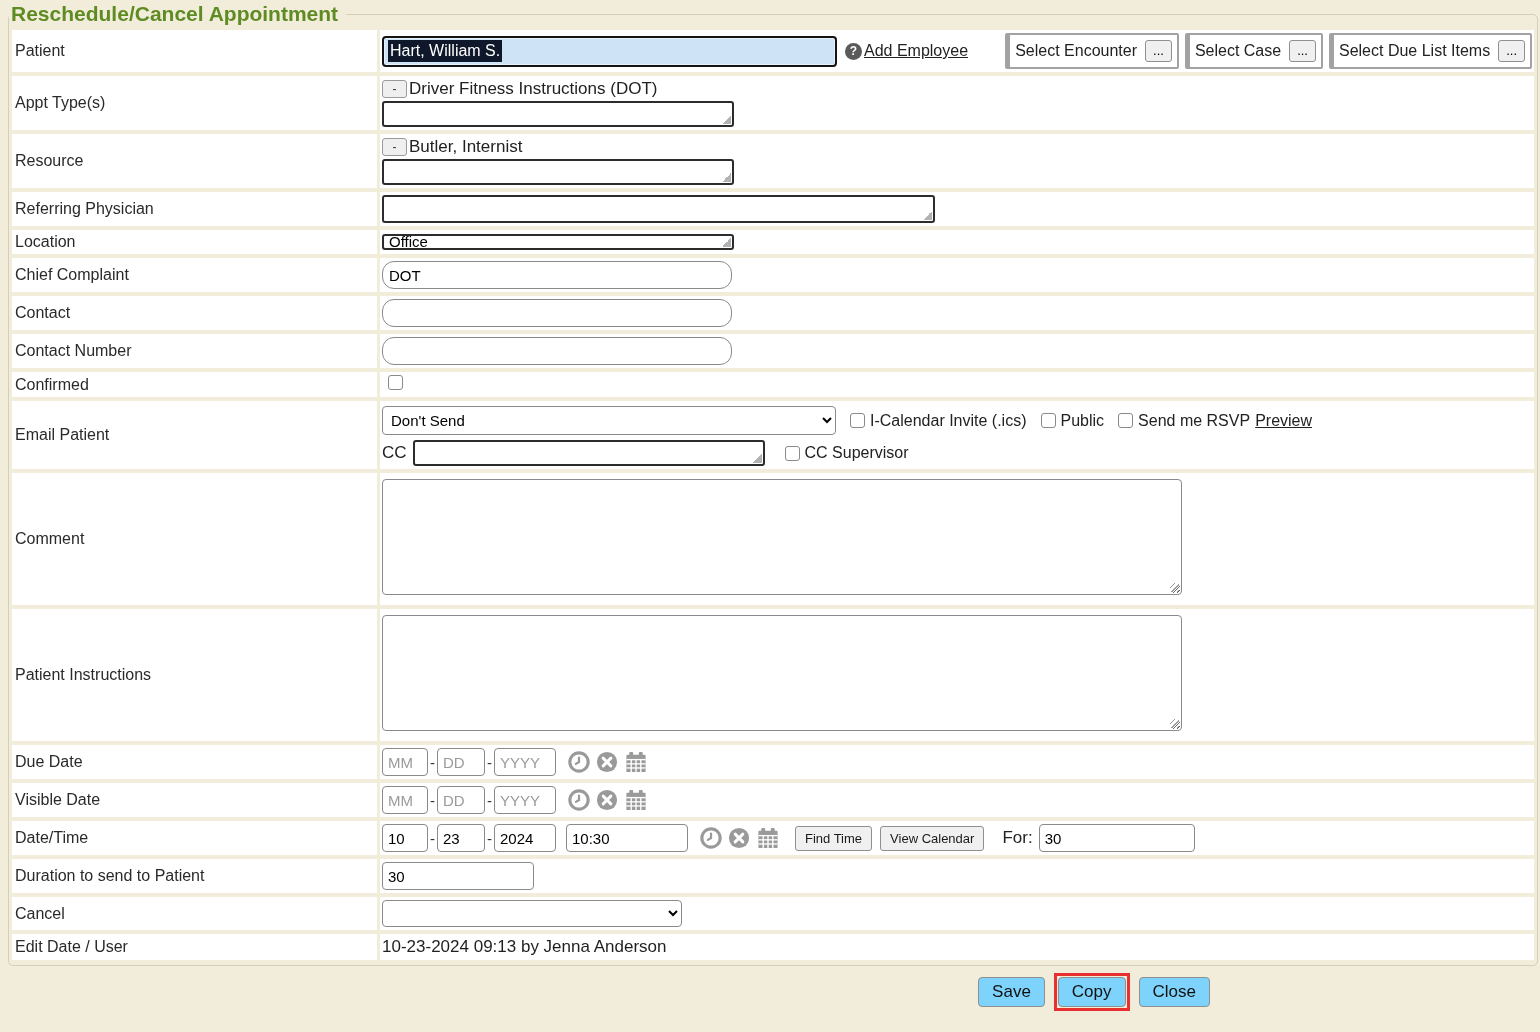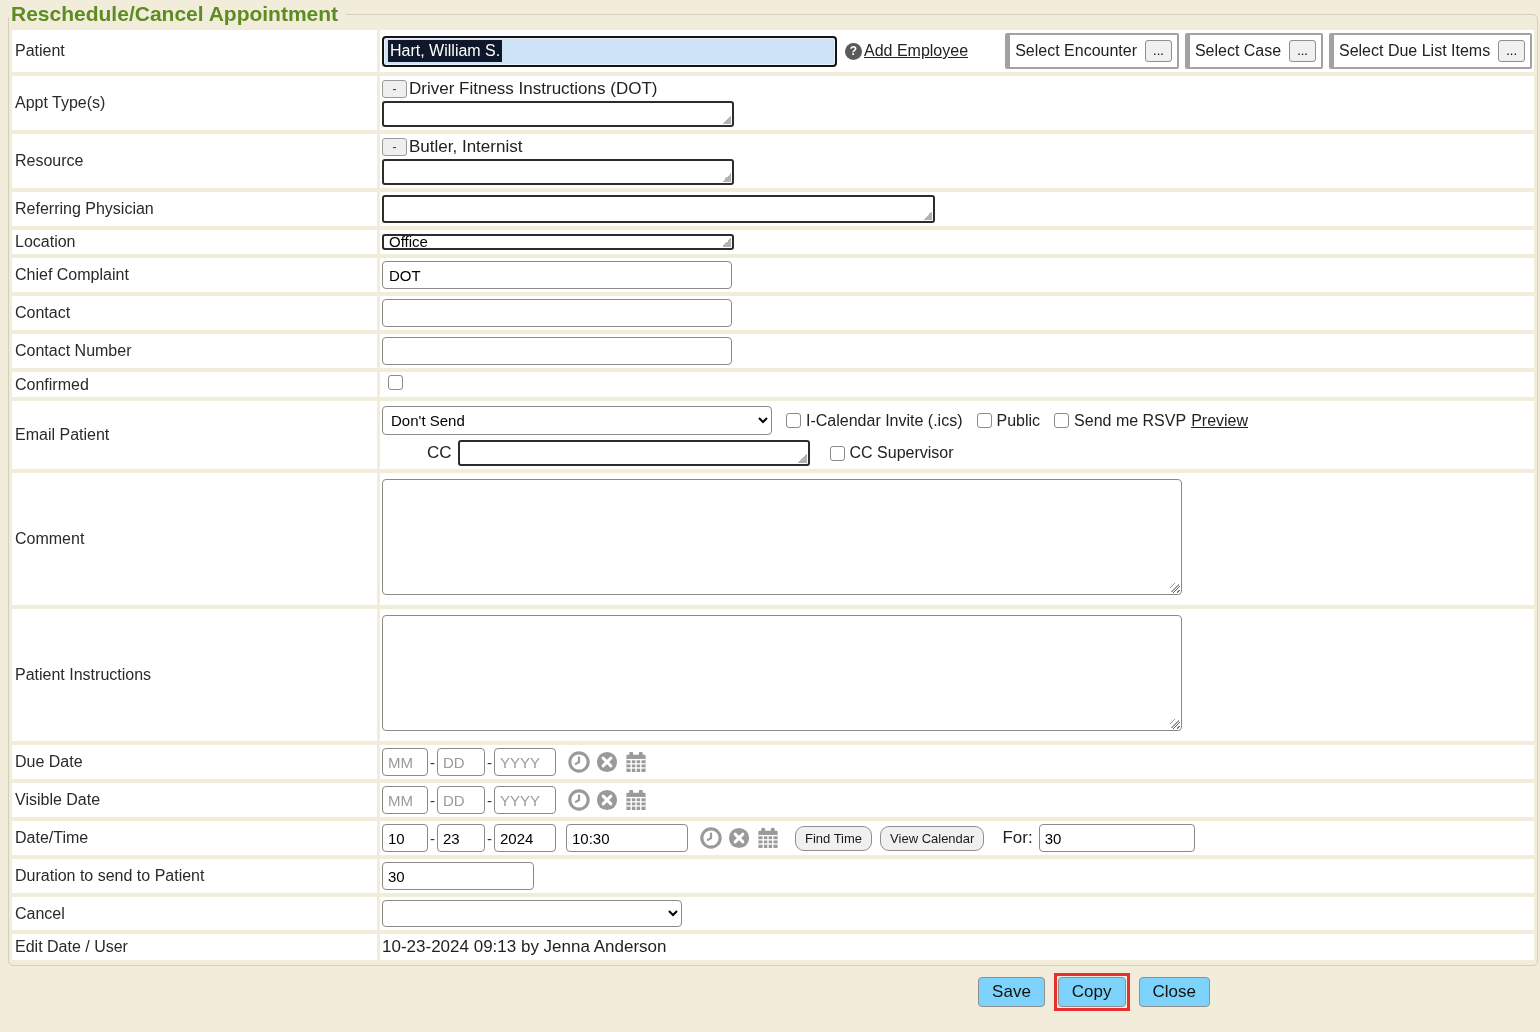--- a/index.html
+++ b/index.html
@@ -24,21 +24,21 @@
     display:table-cell; background:#fff; vertical-align:middle;
     width:365px; font-size:16px; padding:3px 2px 3px 3px; color:#2a2a2a;
   }
   .fld { display:table-cell; background:#fff; vertical-align:middle; padding:3px 2px; }
   .hstack { display:flex; align-items:center; }
   .vstack { display:flex; flex-direction:column; align-items:flex-start; }
 
   input, select, textarea, button { font-family:"Liberation Sans", sans-serif; }
 
   .thin-input {
-    border:1px solid #8a8a8a; border-radius:4px;
+    border:1px solid #8a8a8a; border-radius:12px;
     height:28px; width:350px; font-size:15px; padding:0 6px; background:#fff;
   }
   .thick-input {
     border:2px solid #2c2c2c; border-radius:3px;
     height:26px; width:352px; font-size:15px; padding:0 5px; background:#fff;
   }
   .corner {
     background-image:linear-gradient(135deg, transparent 0 55%, #b2b2b2 55% 100%);
     background-position:right 1px bottom 1px;
     background-size:10px 10px; background-repeat:no-repeat;
@@ -66,58 +66,58 @@
     border:1px solid #8f8f8f; border-radius:3px; background:#f0f0f0;
     font-size:13px; padding:2px 7px; cursor:pointer; line-height:1.2;
   }
   .minus-btn {
     border:1px solid #9a9a9a; border-radius:3px; background:#efefef;
     font-size:12px; width:25px; height:18px; line-height:1; cursor:pointer;
     color:#333; padding:0; margin-right:2px;
   }
   .tag-line { display:flex; align-items:center; font-size:17px; margin-bottom:2px; }
   .gray-btn {
-    border:1px solid #8f8f8f; border-radius:9px; background:#f0f0f0;
+    border:1px solid #8f8f8f; border-radius:3px; background:#f0f0f0;
     font-size:13px; padding:4px 9px; cursor:pointer; color:#1a1a1a;
   }
   .date-input {
     border:1px solid #8a8a8a; border-radius:4px; height:28px;
     font-size:15px; padding:0 5px; background:#fff;
   }
   .date-input::placeholder, .thin-input::placeholder { color:#9a9a9a; }
   .w-mm { width:46px; } .w-dd { width:48px; } .w-yy { width:62px; }
   .w-time { width:122px; } .w-for { width:156px; } .w-dur { width:152px; }
   .sep { margin:0 2px; font-size:15px; color:#333; }
   .icon-btn { background:none; border:none; padding:0; margin:0 3px; cursor:pointer; display:inline-flex; align-items:center; }
   .cbx {
     appearance:none; -webkit-appearance:none; width:15px; height:15px;
     border:1px solid #8a8a8a; border-radius:3px; background:#fff; margin:0 5px 0 0;
     flex:0 0 auto; cursor:pointer;
   }
   .cb-label { font-size:16px; margin-right:14px; white-space:nowrap; }
-  select.email-sel { width:390px; height:29px; font-size:15px; border:1px solid #8a8a8a; border-radius:4px; background:#fff; padding:0 4px; }
+  select.email-sel { width:454px; height:29px; font-size:15px; border:1px solid #8a8a8a; border-radius:4px; background:#fff; padding:0 4px; }
   select.cancel-sel { width:300px; height:27px; font-size:15px; border:1px solid #8a8a8a; border-radius:4px; background:#fff; padding:0 4px; }
   textarea.big {
     width:800px; height:116px; border:1px solid #8a8a8a; border-radius:4px;
     font-size:15px; padding:4px 6px; resize:both;
     background-image:repeating-linear-gradient(135deg, transparent 0 3px, #9a9a9a 3px 4px);
     background-position:right 2px bottom 2px; background-size:9px 9px; background-repeat:no-repeat;
   }
   .edit-text { font-size:17px; color:#1f1f1f; }
   .footer-bar {
     display:flex; align-items:center; justify-content:flex-end;
     gap:9px; padding:7px 330px 0 0;
   }
   .footer-btn {
     border:1px solid #8f8f8f; border-radius:4px; background:#7dd3fc;
     font-size:17px; padding:4px 13px; cursor:pointer; color:#111;
   }
   .red-wrap { border:3px solid #e8312e; padding:1px; display:inline-flex; }
   .cc-row { margin-top:5px; }
-  .cc-lab { font-size:17px; margin-right:6px;margin-left:45px; }
+  .cc-lab { font-size:17px; margin-right:6px; }
   .email-top { margin-top:2px; }
   .gap6 { margin-left:6px; }
 </style>
 </head>
 <body>
 
 <fieldset class="form-fs">
   <legend class="form-title">Reschedule/Cancel Appointment</legend>
 
   <div class="tbl">

